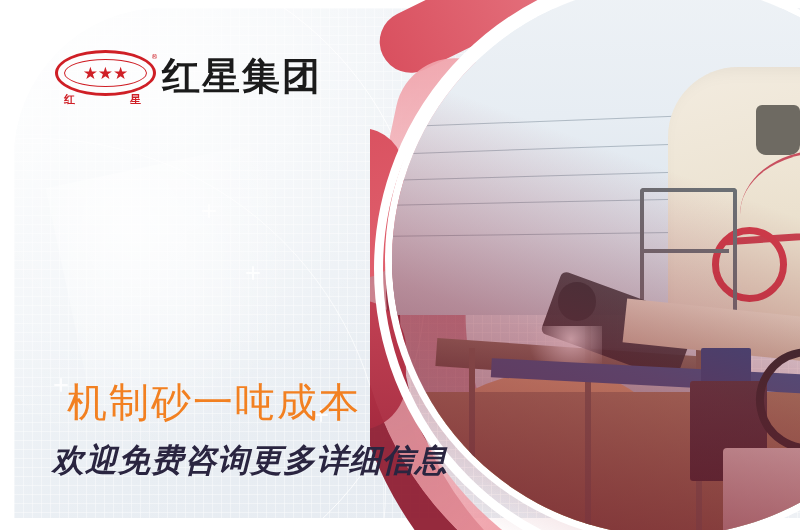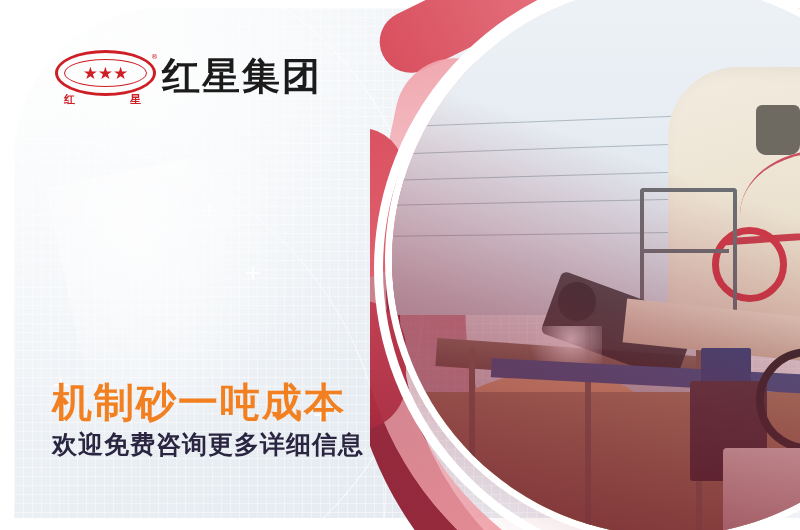--- a/index.html
+++ b/index.html
@@ -267,26 +267,26 @@
   .row-dot{
     width:9px;height:9px;border-radius:50%;background:#b3121e;
     margin:0 9px;position:relative;top:-6px;flex:none;
   }
   .row-value{font-size:25px;color:#d8323c;letter-spacing:.5px;}
   .row.r2 .row-dot{margin:0 8px;}
   .row.r3 .row-dot{margin:0 4px;}
 
   
   .headline{
-    position:absolute;left:52px;top:382px;
-    font-size:40px;font-weight:bold;color:#f28021;letter-spacing:2px;line-height:1;
+    position:absolute;left:67px;top:382px;
+    font-size:40px;font-weight:normal;color:#f28021;letter-spacing:2px;line-height:1;
   }
   .subhead{
-    position:absolute;left:52px;top:432px;
-    font-size:25px;font-weight:bold;color:#2a2540;letter-spacing:1px;line-height:1;
+    position:absolute;left:52px;top:444px;
+    font-size:32px;font-weight:bold;color:#2a2540;letter-spacing:1px;line-height:1;font-style:italic;
   }
 </style>
 </head>
 <body>
 
 <div id="banner">
 
   <div class="bg-panel">
     <div class="bg-grid"></div>
     <div class="bg-wash"></div>

